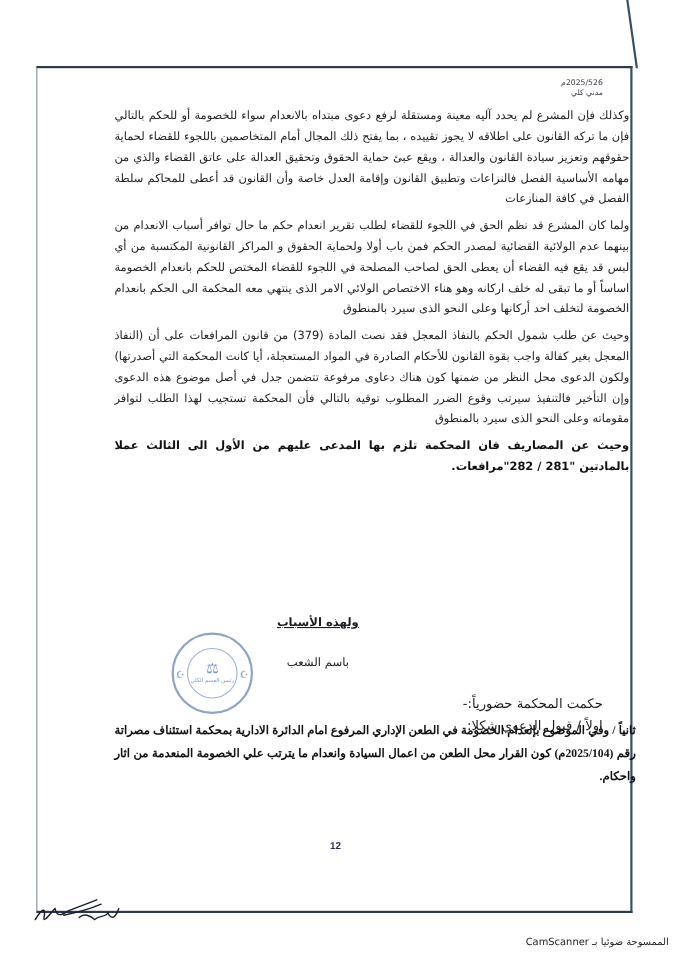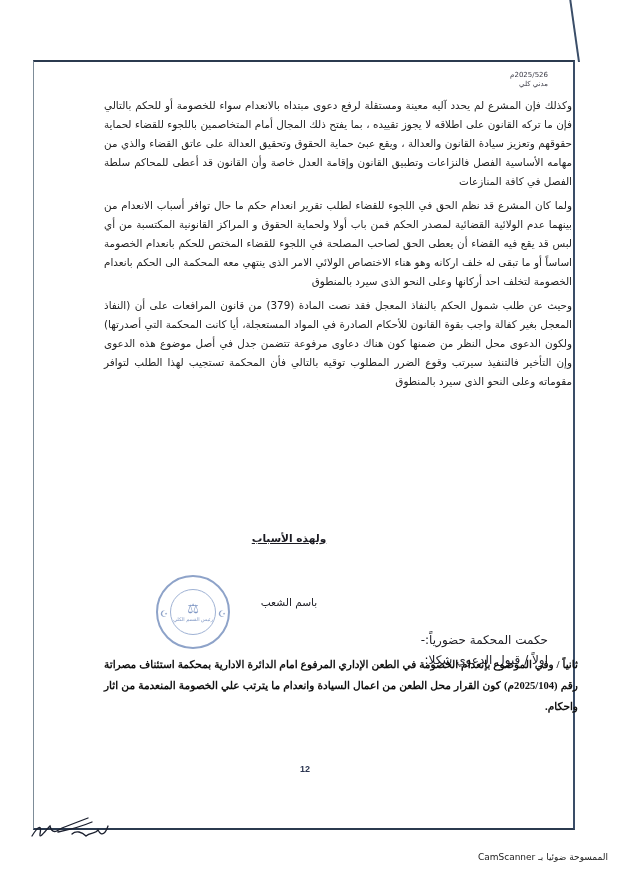--- a/index.html
+++ b/index.html
@@ -35,21 +35,21 @@
     }
     .para { margin-bottom: 5px; }
     .para.bold { font-weight: bold; color: #111; }
     .para.indent { text-indent: 0; }
 
     .heading-center {
       position: absolute; left: 104px; width: 370px;
       text-align: center; direction: rtl;
       font-size: 10.6px; color: #1b1b22;
     }
-    .h-reasons { top: 532px; text-decoration: underline; font-weight: bold; }
+    .h-reasons { top: 560px; text-decoration: underline; font-weight: bold; }
     .h-people { top: 596px; }
 
     .ruling-line {
       position: absolute; right: 72px; direction: rtl; text-align: right;
       font-size: 12px; color: #1b1b22;
     }
     .ruling-intro { top: 633px; }
     .ruling-first { top: 653px; text-align: right; }
 
     .ruling-second {
@@ -98,20 +98,21 @@
 
 <div class="case-ref">
   <div>2025/526م</div>
   <div>مدني كلي</div>
 </div>
 
 <div class="body-text">
   <p class="para">وكذلك فإن المشرع لم يحدد آليه معينة ومستقلة لرفع دعوى مبتداه بالانعدام سواء للخصومة أو للحكم بالتالي فإن ما تركه القانون على اطلاقه لا يجوز تقييده ، بما يفتح ذلك المجال أمام المتخاصمين باللجوء للقضاء لحماية حقوقهم وتعزيز سيادة القانون والعدالة ، ويقع عبئ حماية الحقوق وتحقيق العدالة على عاتق القضاء والذي من مهامه الأساسية الفصل فالنزاعات وتطبيق القانون وإقامة العدل خاصة وأن القانون قد أعطى للمحاكم سلطة الفصل في كافة المنازعات</p>
   <p class="para">ولما كان المشرع قد نظم الحق في اللجوء للقضاء لطلب تقرير انعدام حكم ما حال توافر أسباب الانعدام من بينهما عدم الولائية القضائية لمصدر الحكم فمن باب أولا ولحماية الحقوق و المراكز القانونية المكتسبة من أي لبس قد يقع فيه القضاء أن يعطى الحق لصاحب المصلحة في اللجوء للقضاء المختص للحكم بانعدام الخصومة اساساً أو ما تبقى له خلف اركانه وهو هناء الاختصاص الولائي الامر الذى ينتهي معه المحكمة الى الحكم بانعدام الخصومة لتخلف احد أركانها وعلى النحو الذى سيرد بالمنطوق</p>
   <p class="para indent">وحيث عن طلب شمول الحكم بالنفاذ المعجل فقد نصت المادة (379) من قانون المرافعات على أن (النفاذ المعجل بغير كفالة واجب بقوة القانون للأحكام الصادرة في المواد المستعجلة، أيا كانت المحكمة التي أصدرتها) ولكون الدعوى محل النظر من ضمنها كون هناك دعاوى مرفوعة تتضمن جدل في أصل موضوع هذه الدعوى وإن التأخير فالتنفيذ سيرتب وقوع الضرر المطلوب توقيه بالتالي فأن المحكمة تستجيب لهذا الطلب لتوافر مقوماته وعلى النحو الذى سيرد بالمنطوق</p>
+  <p class="para bold">وحيث عن المصاريف فان المحكمة تلزم بها المدعى عليهم من الأول الى الثالث عملا بالمادتين "281 / 282"مرافعات.</p>
 </div>
 
 <div class="heading-center h-reasons">ولهذه الأسباب</div>
 <div class="heading-center h-people">باسم الشعب</div>
 
 <div class="stamp">
   <span class="stamp-moon l">☪</span>
   <div class="stamp-inner">
     <span class="stamp-scale">⚖</span>
     <span>رئيس القسم الكلي</span>

